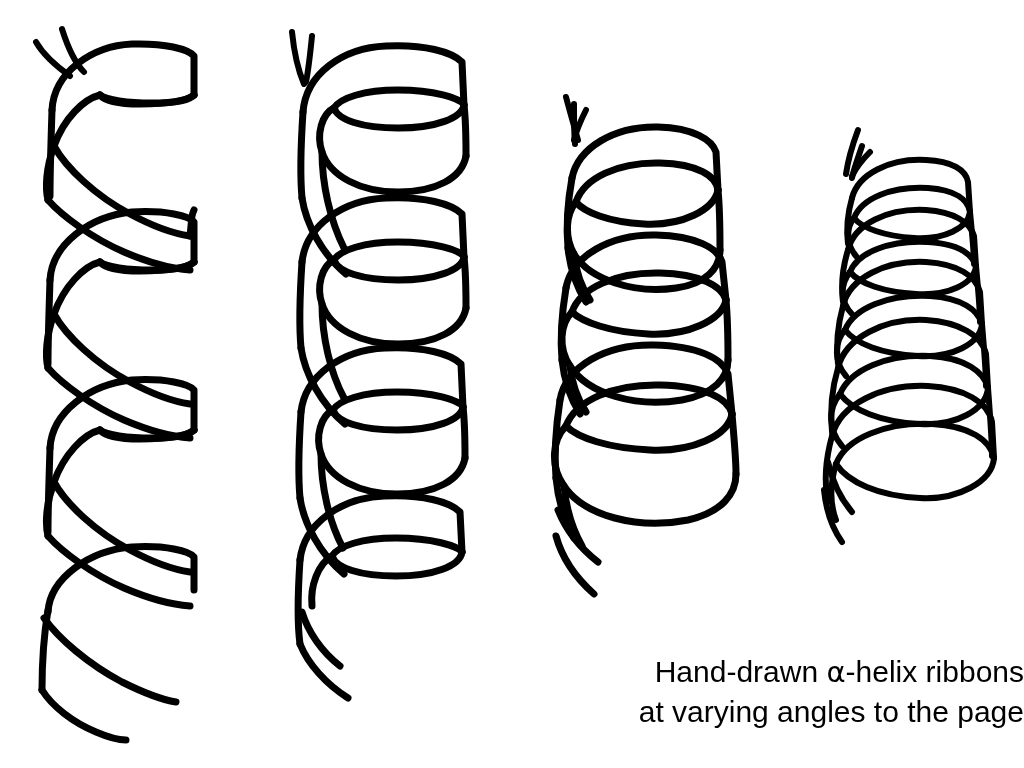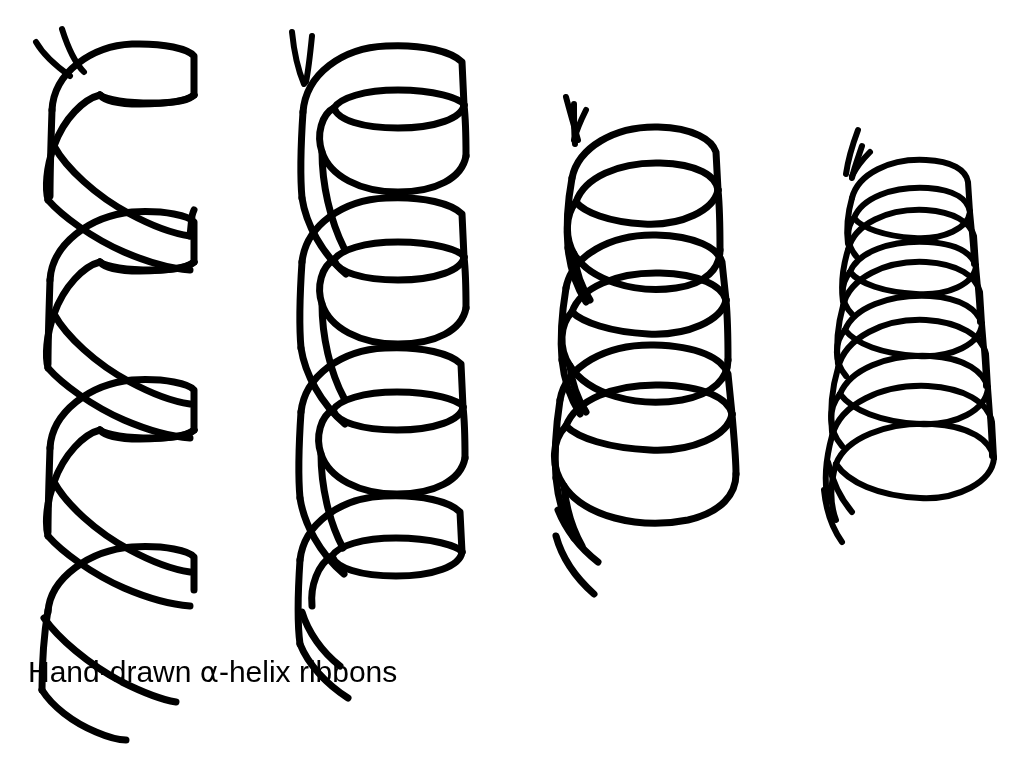--- a/index.html
+++ b/index.html
@@ -32,21 +32,21 @@
     stroke-linejoin: round;
   }
   .ribbon-edge { stroke-width: 7; }
   .ribbon-edge-thin { stroke-width: 6; }
   .tail { stroke-width: 6; }
   .caption-block {
     position: absolute;
     left: 0;
     top: 652px;
     width: 1024px;
-    text-align: left;
+    text-align: right;
     padding-left: 28px;
     box-sizing: border-box;
   }
   .caption-line {
     display: block;
     font-family: "Liberation Sans", sans-serif;
     font-size: 30px;
     line-height: 40px;
     color: #000000;
     letter-spacing: 0px;
@@ -227,15 +227,16 @@
       <path class="ink ribbon-edge-thin" d="M 832 436 C 826 458, 824 482, 828 500"></path>
       <path class="ink ribbon-edge-thin" d="M 836 464 C 830 484, 830 504, 836 520"></path>
       <path class="ink ribbon-edge-thin" d="M 828 462 C 832 480, 840 498, 852 512"></path>
       <path class="ink ribbon-edge-thin" d="M 824 490 C 826 510, 832 528, 842 542"></path>
     </g>
 
   </svg>
 
   <div class="caption-block">
     <span class="caption-line"><span>Hand-drawn </span><span class="alpha-glyph">α</span><span>-helix ribbons</span></span>
+    <span class="caption-line">at varying angles to the page</span>
   </div>
 
 </div>
 
 </body></html>

